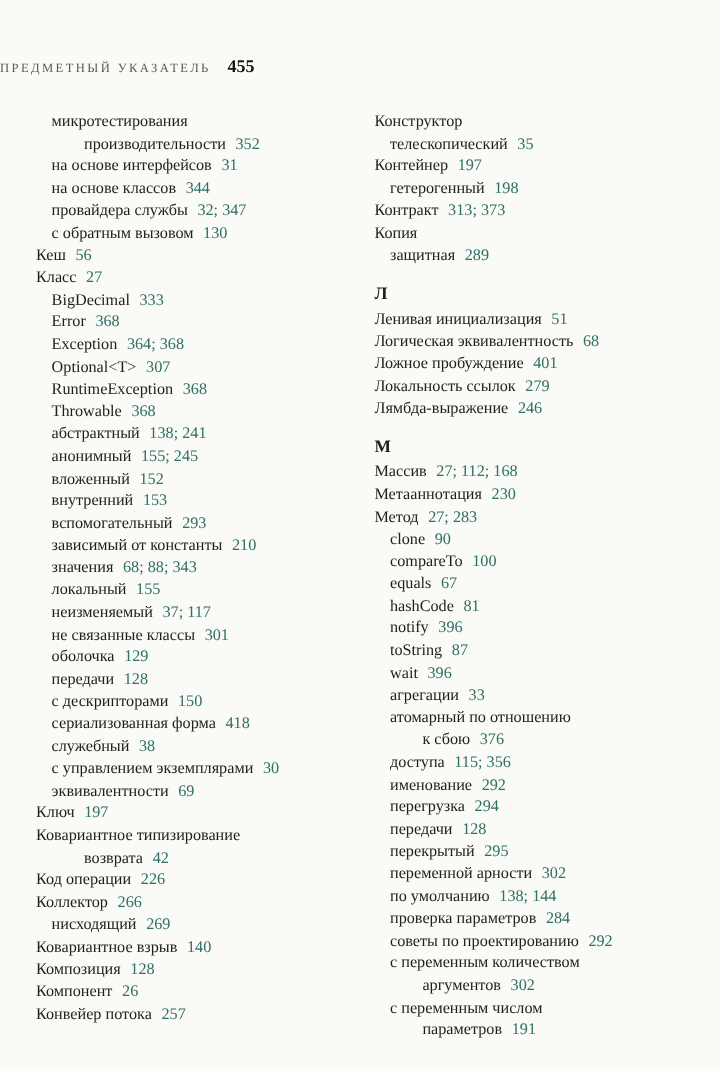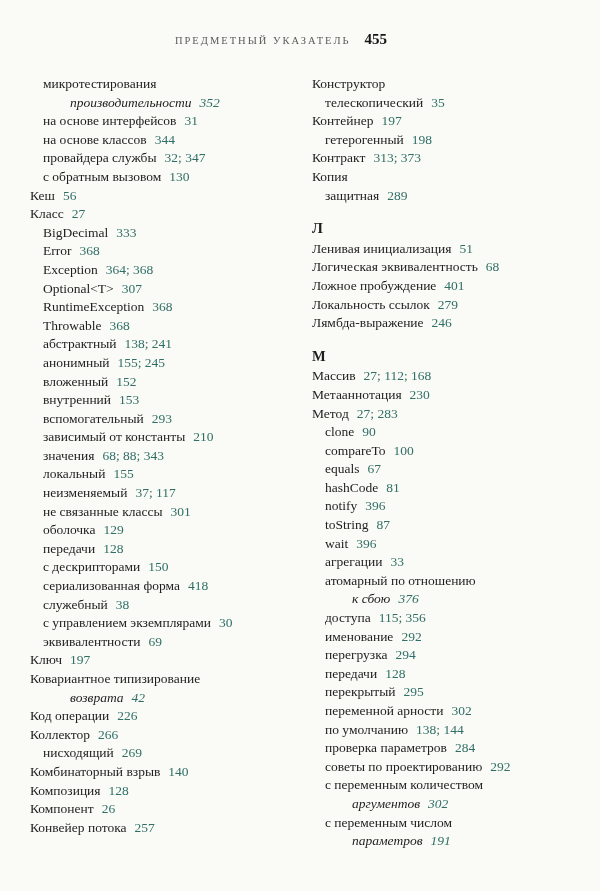--- a/index.html
+++ b/index.html
@@ -13,22 +13,22 @@
     color: var(--text, #1e1e1e);
     font-family: "Liberation Serif", "DejaVu Serif", serif;
     overflow: hidden;
   }
   .page {
     width: 600px;
     height: 891px;
     box-sizing: border-box;
   }
   .page-header {
-    text-align: center;
-    padding: 30px 38px 0 0;
+    text-align: left;
+    padding: 47px 38px 0 0;
     white-space: nowrap;
   }
   .header-title {
     font-size: 10.5px;
     letter-spacing: 2px;
     color: var(--header, #5a5a5a);
     font-weight: normal;
   }
   .header-page {
     font-size: 15px;
@@ -43,21 +43,21 @@
     padding: 27px 30px 0 30px;
     box-sizing: border-box;
   }
   .entry {
     font-size: 13.5px;
     line-height: 18.6px;
     white-space: nowrap;
     overflow: hidden;
   }
   .entry.level-1 { padding-left: 13px; }
-  .entry.level-2 { padding-left: 40px; font-style: italic; }
+  .entry.level-2 { padding-left: 40px; }
   .entry-text { color: var(--text, #1e1e1e); }
   .entry-pages {
     margin-left: 8px;
     color: var(--num, #2f6f66);
   }
   .section-letter {
     font-weight: bold;
     font-size: 14.5px;
     line-height: 18.6px;
     margin-top: 14px;
@@ -106,21 +106,21 @@
         <div class="entry level-1"><span class="entry-text">сериализованная форма</span><span class="entry-pages">418</span></div>
         <div class="entry level-1"><span class="entry-text">служебный</span><span class="entry-pages">38</span></div>
         <div class="entry level-1"><span class="entry-text">с управлением экземплярами</span><span class="entry-pages">30</span></div>
         <div class="entry level-1"><span class="entry-text">эквивалентности</span><span class="entry-pages">69</span></div>
         <div class="entry level-0"><span class="entry-text">Ключ</span><span class="entry-pages">197</span></div>
         <div class="entry level-0"><span class="entry-text">Ковариантное типизирование</span></div>
         <div class="entry level-2"><span class="entry-text">возврата</span><span class="entry-pages">42</span></div>
         <div class="entry level-0"><span class="entry-text">Код операции</span><span class="entry-pages">226</span></div>
         <div class="entry level-0"><span class="entry-text">Коллектор</span><span class="entry-pages">266</span></div>
         <div class="entry level-1"><span class="entry-text">нисходящий</span><span class="entry-pages">269</span></div>
-        <div class="entry level-0"><span class="entry-text">Комбинаторный взрыв</span><span class="entry-pages">140</span></div>
+        <div class="entry level-0"><span class="entry-text">Ковариантное взрыв</span><span class="entry-pages">140</span></div>
         <div class="entry level-0"><span class="entry-text">Композиция</span><span class="entry-pages">128</span></div>
         <div class="entry level-0"><span class="entry-text">Компонент</span><span class="entry-pages">26</span></div>
         <div class="entry level-0"><span class="entry-text">Конвейер потока</span><span class="entry-pages">257</span></div>
       </div>
     <div class="column">
         <div class="entry level-0"><span class="entry-text">Конструктор</span></div>
         <div class="entry level-1"><span class="entry-text">телескопический</span><span class="entry-pages">35</span></div>
         <div class="entry level-0"><span class="entry-text">Контейнер</span><span class="entry-pages">197</span></div>
         <div class="entry level-1"><span class="entry-text">гетерогенный</span><span class="entry-pages">198</span></div>
         <div class="entry level-0"><span class="entry-text">Контракт</span><span class="entry-pages">313; 373</span></div>

